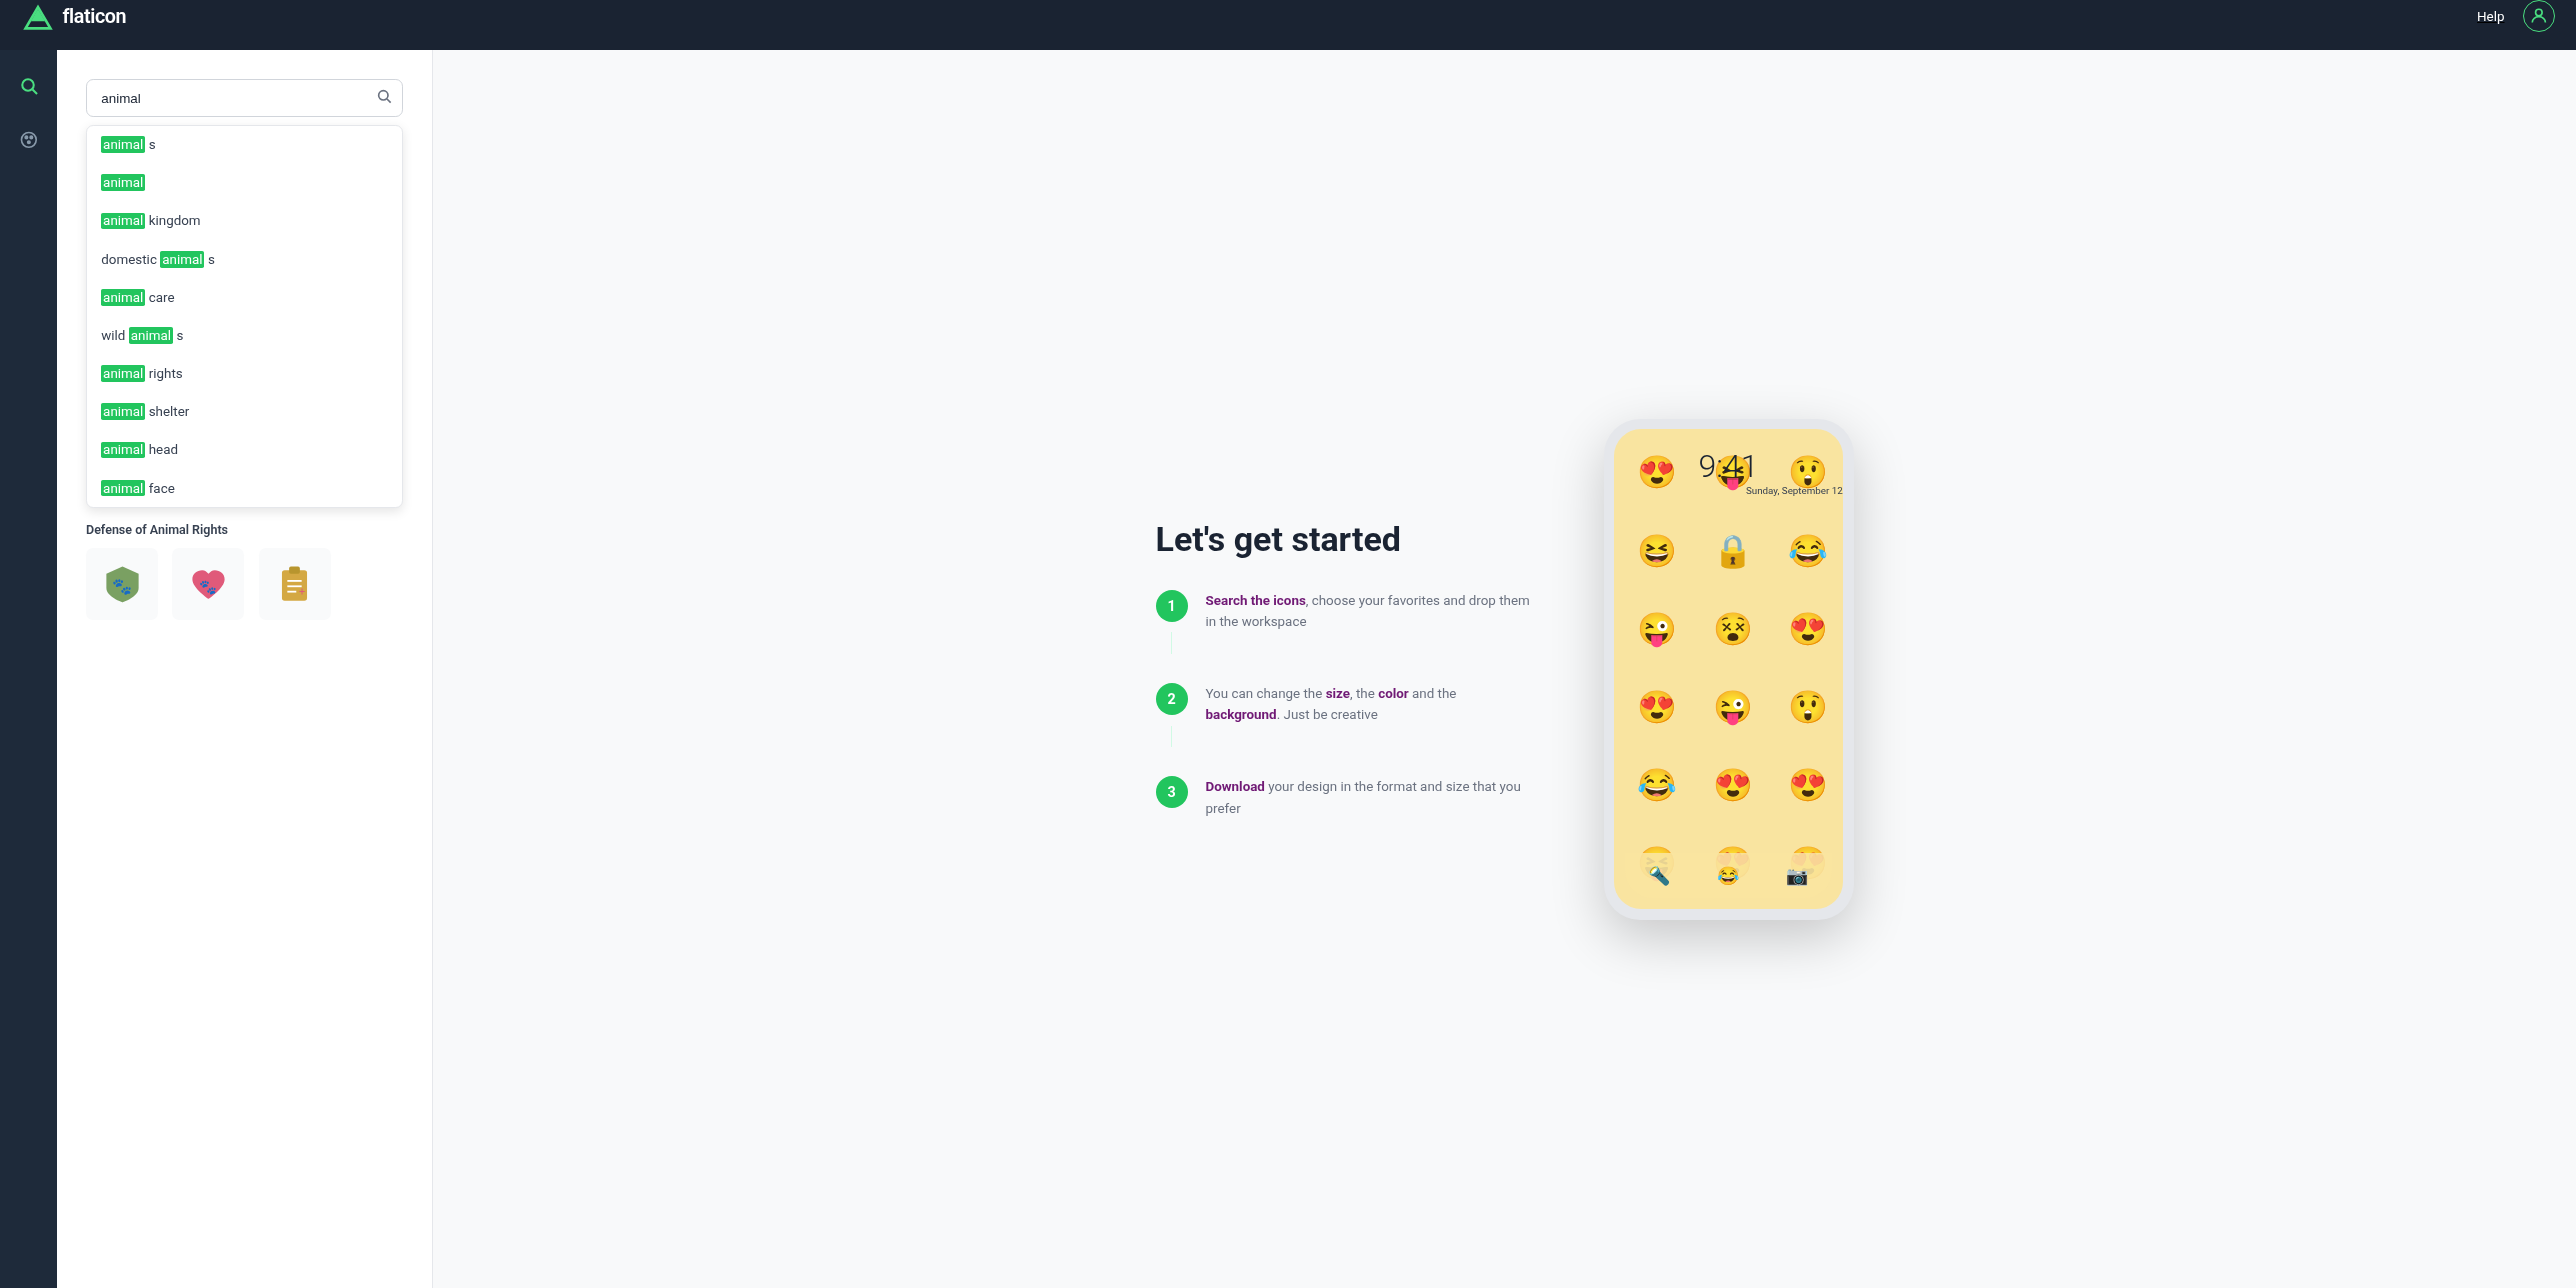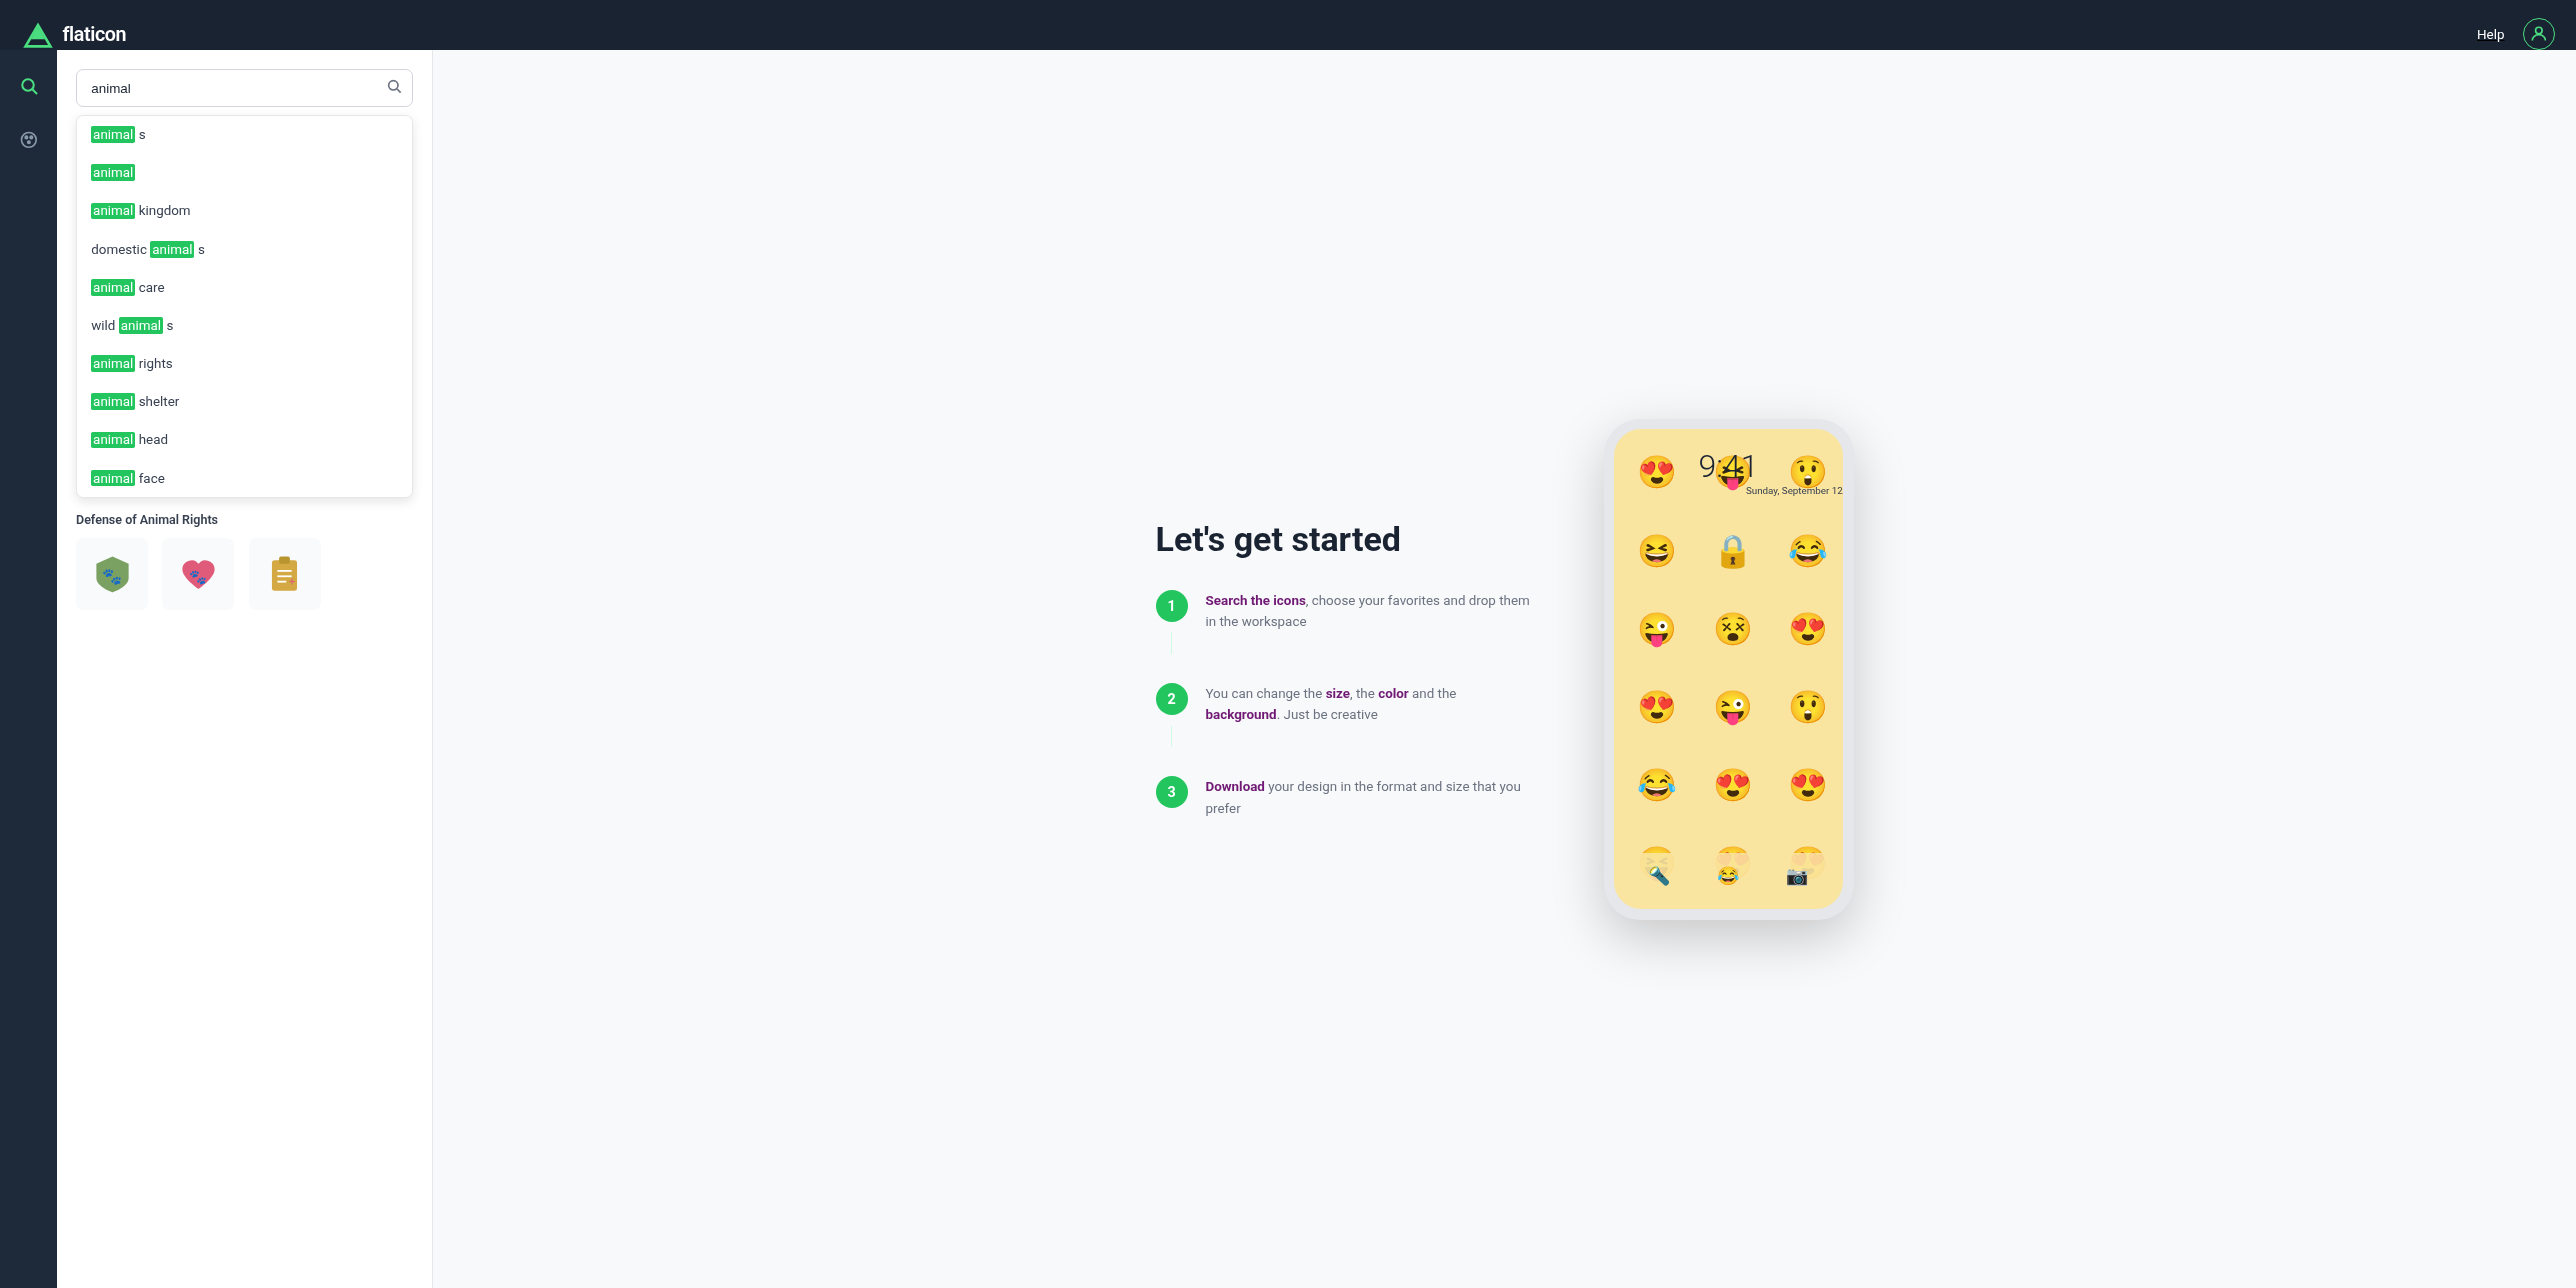--- a/index.html
+++ b/index.html
@@ -3,21 +3,21 @@
   <meta charset="utf-8">
   <style>
     * { margin: 0; padding: 0; box-sizing: border-box; }
     body { font-family: -apple-system, BlinkMacSystemFont, 'Segoe UI', Roboto, sans-serif; background: #f5f5f5; overflow-x: hidden; }
 
     
     .top-nav {
       background: #1a2332;
       height: 50px;
       display: flex;
-      align-items: flex-end;
+      align-items: flex-start;
       padding: 0 21.5px;
       justify-content: space-between;
       position: fixed;
       top: 0; left: 0; right: 0;
       z-index: 100;
     }
     .nav-logo {
       display: flex;
       align-items: center;
       gap: 9px;
@@ -90,21 +90,21 @@
       display: flex;
       min-height: calc(100vh - 50px);
     }
 
     
     .left-panel {
       width: 376px;
       background: white;
       border-right: 0.9px solid #e5e7eb;
       flex-shrink: 0;
-      padding: 19px;
+      padding: 29px;
       position: relative;
     }
 
     
     .search-container {
       position: relative;
       margin-bottom: 7.2px;
     }
     .search-input {
       width: 100%;

